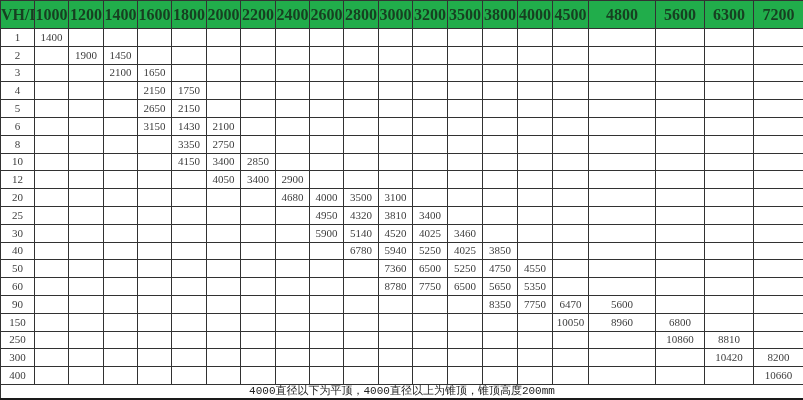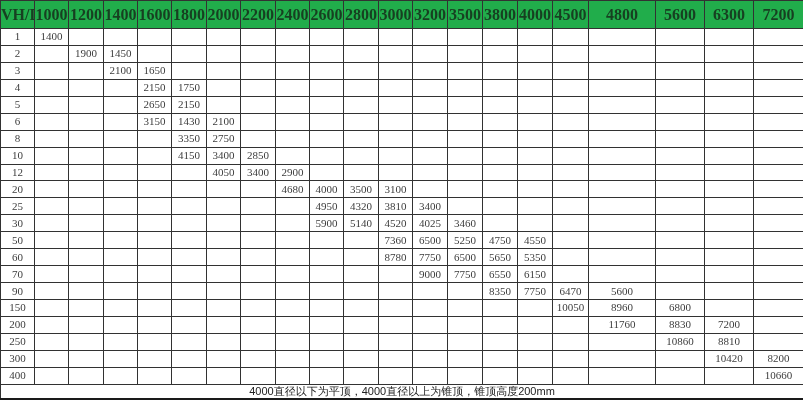--- a/index.html
+++ b/index.html
@@ -44,21 +44,21 @@
     color: var(--cell-text, #3d3d3d);
     height: 12px;
     background: #ffffff;
   }
   tfoot td {
     height: 13px;
     color: #222222;
     background: #ffffff;
     border-bottom: 2px solid #1a1a1a;
     font-size: 11px;
-    font-family: Liberation Sans, sans-serif;
+    font-family: Liberation Mono, monospace;
   }
 </style>
 </head>
 <body>
 
 <div class="sheet">
   <table>
     <colgroup>
         <col style="width: 34px;">
         <col style="width: 34px;">
@@ -380,20 +380,43 @@
           <td>3460</td>
           <td></td>
           <td></td>
           <td></td>
           <td></td>
           <td></td>
           <td></td>
           <td></td>
         </tr>
         <tr>
+          <th>40</th>
+          <td></td>
+          <td></td>
+          <td></td>
+          <td></td>
+          <td></td>
+          <td></td>
+          <td></td>
+          <td></td>
+          <td></td>
+          <td>6780</td>
+          <td>5940</td>
+          <td>5250</td>
+          <td>4025</td>
+          <td>3850</td>
+          <td></td>
+          <td></td>
+          <td></td>
+          <td></td>
+          <td></td>
+          <td></td>
+        </tr>
+        <tr>
           <th>50</th>
           <td></td>
           <td></td>
           <td></td>
           <td></td>
           <td></td>
           <td></td>
           <td></td>
           <td></td>
           <td></td>
@@ -426,43 +449,20 @@
           <td>6500</td>
           <td>5650</td>
           <td>5350</td>
           <td></td>
           <td></td>
           <td></td>
           <td></td>
           <td></td>
         </tr>
         <tr>
-          <th>70</th>
-          <td></td>
-          <td></td>
-          <td></td>
-          <td></td>
-          <td></td>
-          <td></td>
-          <td></td>
-          <td></td>
-          <td></td>
-          <td></td>
-          <td></td>
-          <td>9000</td>
-          <td>7750</td>
-          <td>6550</td>
-          <td>6150</td>
-          <td></td>
-          <td></td>
-          <td></td>
-          <td></td>
-          <td></td>
-        </tr>
-        <tr>
           <th>90</th>
           <td></td>
           <td></td>
           <td></td>
           <td></td>
           <td></td>
           <td></td>
           <td></td>
           <td></td>
           <td></td>
@@ -492,43 +492,20 @@
           <td></td>
           <td></td>
           <td></td>
           <td></td>
           <td></td>
           <td></td>
           <td>10050</td>
           <td>8960</td>
           <td>6800</td>
           <td></td>
-          <td></td>
-        </tr>
-        <tr>
-          <th>200</th>
-          <td></td>
-          <td></td>
-          <td></td>
-          <td></td>
-          <td></td>
-          <td></td>
-          <td></td>
-          <td></td>
-          <td></td>
-          <td></td>
-          <td></td>
-          <td></td>
-          <td></td>
-          <td></td>
-          <td></td>
-          <td></td>
-          <td>11760</td>
-          <td>8830</td>
-          <td>7200</td>
           <td></td>
         </tr>
         <tr>
           <th>250</th>
           <td></td>
           <td></td>
           <td></td>
           <td></td>
           <td></td>
           <td></td>

